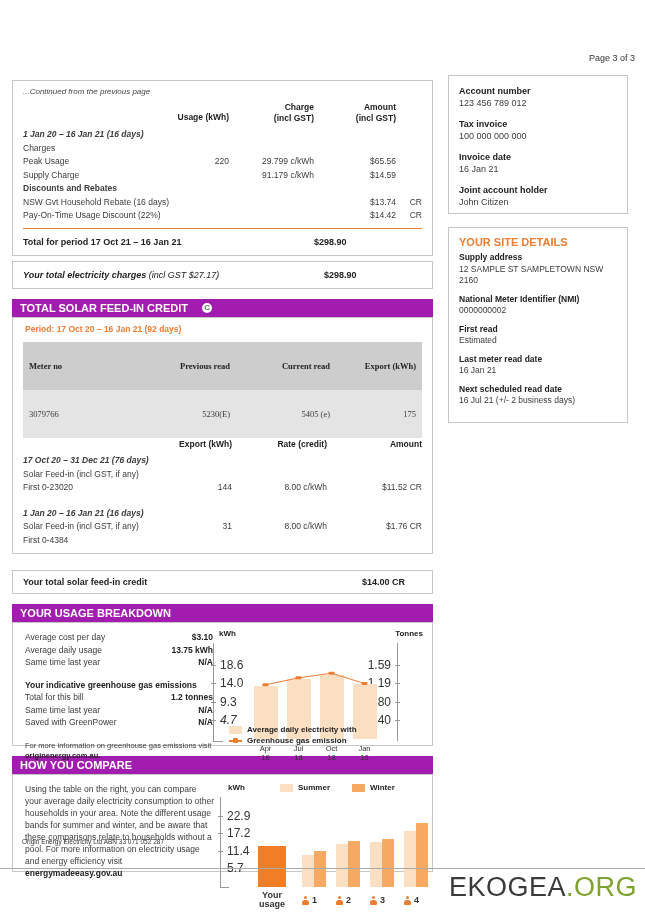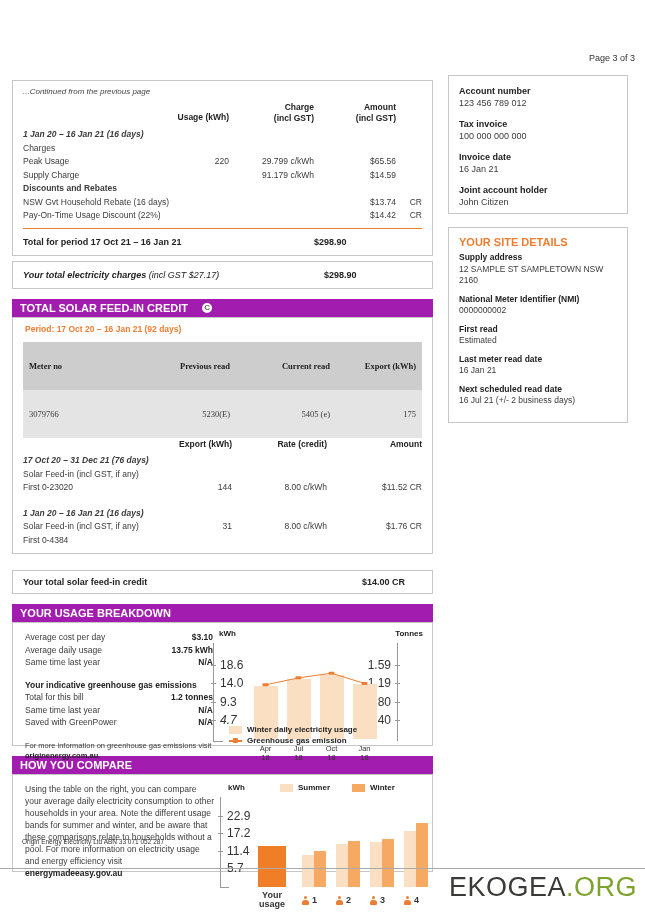--- a/index.html
+++ b/index.html
@@ -341,21 +341,21 @@
           <svg width="212" height="116" style="position: absolute; left: 0px; top: 0px; pointer-events: none;">
             <polyline points="52.5,55.866666666666674 85.5,48.86666666666667 118.5,44.20000000000002 151.5,54.46666666666667" fill="none" stroke="#ED7D31" stroke-width="1"></polyline>
             <rect x="49.5" y="54.366666666666674" width="6" height="3" fill="#ED7D31" rx="1"></rect>
             <rect x="82.5" y="47.36666666666667" width="6" height="3" fill="#ED7D31" rx="1"></rect>
             <rect x="115.5" y="42.70000000000002" width="6" height="3" fill="#ED7D31" rx="1"></rect>
             <rect x="148.5" y="52.96666666666667" width="6" height="3" fill="#ED7D31" rx="1"></rect>
           </svg>
         </div>
     <div class="legend-row" style="left: 216px; top: 102px;">
           <span class="swatch" style="background: rgb(251, 223, 195);"></span>
-          <span>Winter daily electricity usage</span>
+          <span>Average daily electricity with</span>
         </div>
         <div class="legend-row" style="left: 216px; top: 113px;">
           <span class="line-swatch" style="background: rgb(237, 125, 49);"></span>
           <span>Greenhouse gas emission</span>
         </div>
       </div>
 
     <div class="section-header">
       <span>HOW YOU COMPARE</span>
     </div>

